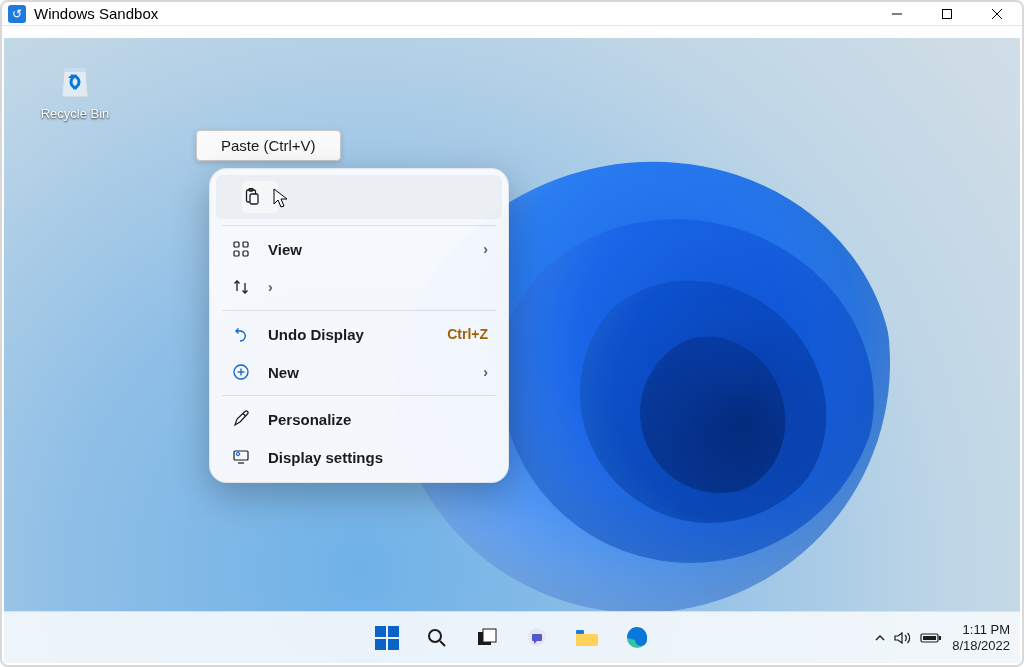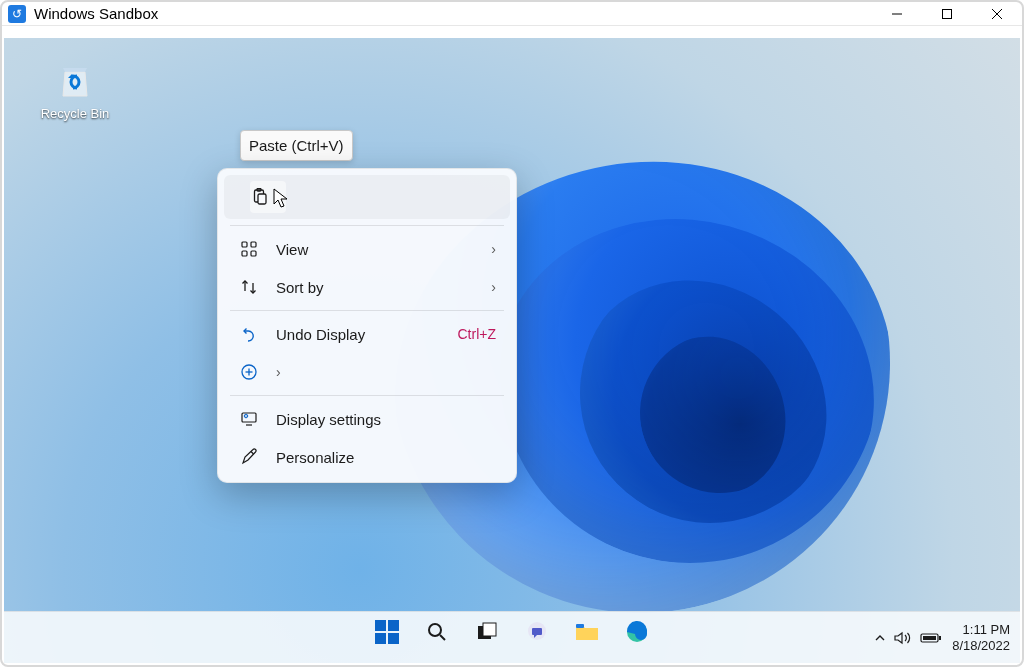--- a/index.html
+++ b/index.html
@@ -33,47 +33,47 @@
   .p4 { width: 160px; height: 160px; left: 260px; top: 230px;
         background: radial-gradient(circle at 60% 40%, #052d82 0%, #083fac 70%, #0d52d0 100%);
         clip-path: ellipse(50% 45% at 50% 55%); transform: rotate(70deg); }
 
   .desktop-icon { position: absolute; top: 20px; left: 33px; width: 76px; text-align: center; cursor: pointer; }
   .recycle-bin { width: 44px; height: 44px; margin: 0 auto 4px; position: relative; }
   .recycle-bin svg { width: 44px; height: 44px; }
   .desktop-icon-label { color: #fff; font-size: 13px; text-shadow: 0 1px 2px rgba(0,0,0,0.8); }
 
   
-  .context-menu { position: absolute; left: 213px; top: 130px; width: 300px;
-                  background: rgba(248,250,253,0.97); border: 1px solid rgba(0,0,0,0.08); border-radius: 10px;
-                  box-shadow: 0 12px 36px rgba(0,0,0,0.25); padding: 6px; }
+  .context-menu { position: absolute; left: 205px; top: 130px; width: 300px;
+                  background: rgba(248,250,253,0.97); border: 1px solid rgba(0,0,0,0.08); border-radius: 18px;
+                  box-shadow: 0 12px 36px rgba(0,0,0,0.25); padding: 6px; font-weight: bold; }
   .cm-toprow { height: 44px; display: flex; align-items: center; padding: 0 8px; border-radius: 6px;
                background: rgba(0,0,0,0.04); position: relative; margin-bottom: 6px; }
   .cm-toprow .paste-btn { width: 36px; height: 32px; display: flex; align-items: center; justify-content: center;
                           border-radius: 4px; background: rgba(255,255,255,0.5); margin-left: 18px; }
   .cm-sep { height: 0; border-top: 1px solid rgba(0,0,0,0.10); margin: 4px 6px; }
   .cm-item { height: 38px; display: flex; align-items: center; padding: 0 14px; border-radius: 6px; cursor: pointer; color: #1b1b1b; }
   .cm-icon { width: 22px; height: 22px; margin-right: 16px; display: flex; align-items: center; justify-content: center; color: #1b1b1b; }
   .cm-icon.blue { color: #0a64c8; }
   .cm-label { font-size: 15px; flex: 1; }
-  .cm-shortcut { font-size: 14px; color: #be185d; }
+  .cm-shortcut { font-size: 14px; color: #a16207; }
   .cm-chevron { font-size: 14px; color: #5a5a5a; }
 
   .tooltip { position: absolute; left: 192px; top: 92px; background: #fafafa; border: 1px solid #c8c8c8;
-             border-radius: 4px; padding: 6px 8px; font-size: 15px; color: #1b1b1b;
-             box-shadow: 0 2px 6px rgba(0,0,0,0.15); margin-left: 44px; }
+             border-radius: 4px; padding: 6px 24px; font-size: 15px; color: #1b1b1b;
+             box-shadow: 0 2px 6px rgba(0,0,0,0.15); }
 
   
   .cursor { position: absolute; left: 269px; top: 150px; pointer-events: none; }
   .cursor svg { width: 18px; height: 22px; }
 
   
   .taskbar { position: absolute; left: 0; right: 0; bottom: 0; height: 52px;
              background: rgba(244,248,252,0.92); border-top: 1px solid rgba(0,0,0,0.08);
-             display: flex; align-items: flex-start; justify-content: center; }
+             display: flex; align-items: center; justify-content: center; }
   .taskbar-center { display: flex; gap: 6px; }
   .tb-item { width: 44px; height: 40px; display: flex; align-items: center; justify-content: center; border-radius: 6px; cursor: pointer; }
   .tb-right { position: absolute; right: 10px; top: 0; height: 100%; display: flex; align-items: center; gap: 10px; }
   .tb-sys { display: flex; align-items: center; gap: 8px; color: #1b1b1b; font-size: 14px;}
   .tb-clock { text-align: right; font-size: 13px; line-height: 1.2; color: #1b1b1b; cursor: pointer; }
 
   
   .start-icon { width: 24px; height: 24px; display: grid; grid-template-columns: 1fr 1fr; grid-template-rows: 1fr 1fr; gap: 2px; }
   .start-icon span { background: #0a64c8; }
 
@@ -160,21 +160,20 @@
 
       <div class="cm-item">
         <span class="cm-icon">
           <svg width="18" height="18" viewBox="0 0 18 18" fill="none" stroke="#1b1b1b" stroke-width="1.3">
             <path d="M5 3 L5 13"></path>
               <path d="M2.5 5.5 L5 3 L7.5 5.5"></path>
             <path d="M13 15 L13 5"></path>
               <path d="M10.5 12.5 L13 15 L15.5 12.5"></path>
           </svg>
         </span>
-        <span class="cm-label">Sort by</span>
         <span class="cm-chevron">›</span>
       </div>
 
 
       <div class="cm-sep"></div>
 
       <div class="cm-item">
         <span class="cm-icon blue">
           <svg width="18" height="18" viewBox="0 0 18 18" fill="none" stroke="#0a64c8" stroke-width="1.4">
             <path d="M4 6 L8.5 6 A5 5 0 1 1 8 16"></path>
@@ -186,46 +185,47 @@
       </div>
 
       <div class="cm-item">
         <span class="cm-icon blue">
           <svg width="18" height="18" viewBox="0 0 18 18" fill="none" stroke="#0a64c8" stroke-width="1.3">
             <circle cx="9" cy="9" r="7"></circle>
               <line x1="9" y1="5.5" x2="9" y2="12.5"></line>
               <line x1="5.5" y1="9" x2="12.5" y2="9"></line>
           </svg>
         </span>
+        <span class="cm-label">New</span>
         <span class="cm-chevron">›</span>
       </div>
 
       <div class="cm-sep"></div>
+
+      <div class="cm-item">
+        <span class="cm-icon">
+          <svg width="18" height="18" viewBox="0 0 18 18" fill="none" stroke="#1b1b1b" stroke-width="1.2">
+            <path d="M3 15 L5 9 L13 1.5 A1.5 1.5 0 0 1 15.5 4 L8 12 Z"></path>
+              <path d="M11 3.5 L13.5 6"></path>
+          </svg>
+        </span>
+        <span class="cm-label">Personalize</span>
+      </div>
 
       <div class="cm-item">
         <span class="cm-icon">
           <svg width="18" height="18" viewBox="0 0 18 18" fill="none" stroke="#1b1b1b" stroke-width="1.2">
             <rect x="2" y="3" width="14" height="9" rx="1"></rect>
               <line x1="6" y1="15" x2="12" y2="15"></line>
             <circle cx="6" cy="6" r="1.5" stroke="#0a64c8"></circle>
               <path d="M6 3.8 L6 4.5 M6 7.5 L6 8.2 M3.8 6 L4.5 6 M7.5 6 L8.2 6" stroke="#0a64c8"></path>
           </svg>
         </span>
         <span class="cm-label">Display settings</span>
       </div>
-
-      <div class="cm-item">
-        <span class="cm-icon">
-          <svg width="18" height="18" viewBox="0 0 18 18" fill="none" stroke="#1b1b1b" stroke-width="1.2">
-            <path d="M3 15 L5 9 L13 1.5 A1.5 1.5 0 0 1 15.5 4 L8 12 Z"></path>
-              <path d="M11 3.5 L13.5 6"></path>
-          </svg>
-        </span>
-        <span class="cm-label">Personalize</span>
-      </div>
     </div>
 
     <div class="cursor">
       <svg viewBox="0 0 18 22">
           <path d="M1 1 L1 16 L5 12 L8 19 L11 18 L8 11 L14 11 Z" fill="#fff" stroke="#000" stroke-width="1"></path>
         </svg>
     </div>
 
     <div class="taskbar">
       <div class="taskbar-center">

